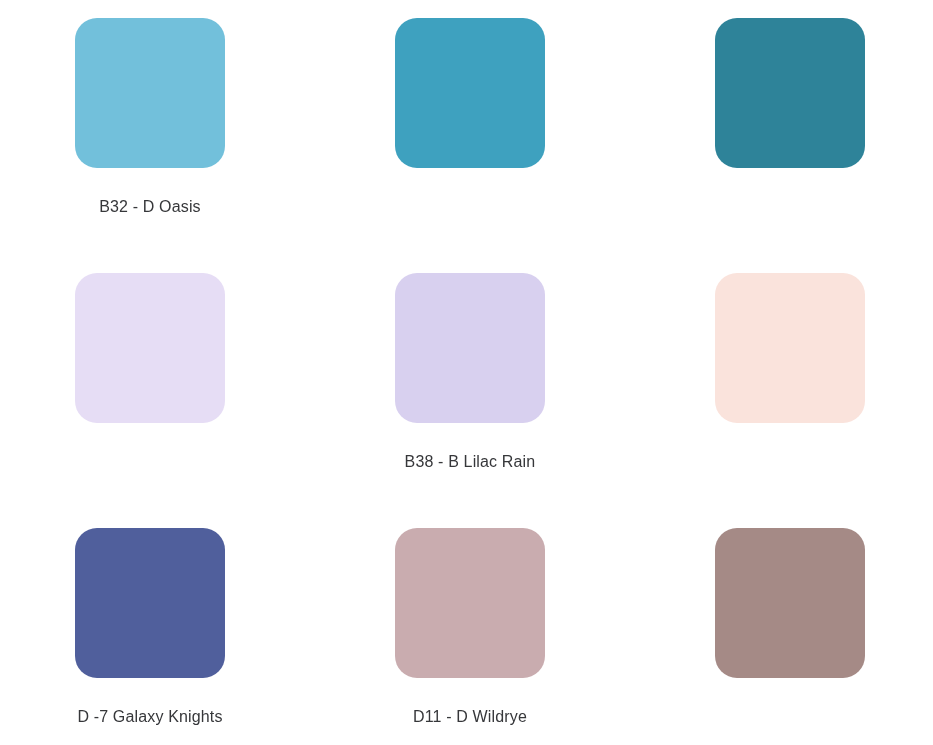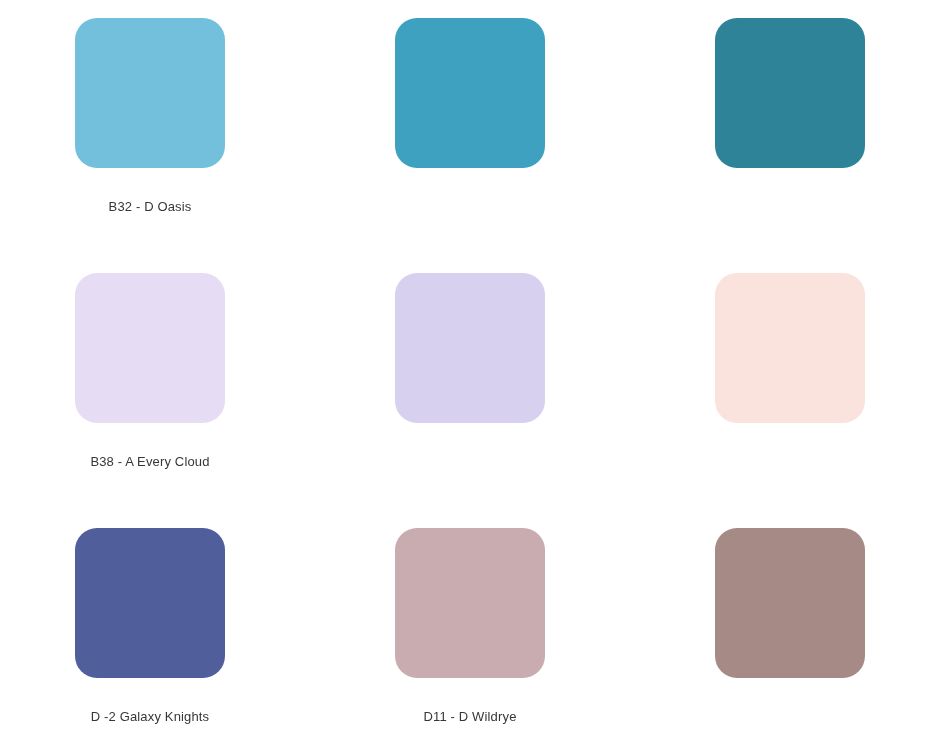--- a/index.html
+++ b/index.html
@@ -39,21 +39,21 @@
     width: 150px;
     height: 150px;
     border-radius: 22px;
     flex: 0 0 auto;
   }
 
   .swatch-label {
     width: 150px;
     margin-top: 29px;
     text-align: center;
-    font-size: 13px;
+    font-size: 16px;
     line-height: 19px;
     color: #36373a;
     letter-spacing: 0.15px;
     white-space: nowrap;
   }
 </style>
 </head>
 <body style="background-color: rgb(255, 255, 255);">
 
 <div class="palette-grid">
@@ -66,34 +66,34 @@
   <div class="swatch-cell">
     <div class="swatch-chip" style="background-color: rgb(62, 161, 191);"></div>
   </div>
 
   <div class="swatch-cell">
     <div class="swatch-chip" style="background-color: rgb(46, 131, 153);"></div>
   </div>
 
   <div class="swatch-cell">
     <div class="swatch-chip" style="background-color: rgb(230, 221, 245);"></div>
-    <div class="swatch-label">B38 - A Every Cloud</div>
   </div>
 
   <div class="swatch-cell">
     <div class="swatch-chip" style="background-color: rgb(216, 208, 239);"></div>
+    <div class="swatch-label">B38 - B Lilac Rain</div>
   </div>
 
   <div class="swatch-cell">
     <div class="swatch-chip" style="background-color: rgb(250, 227, 220);"></div>
   </div>
 
   <div class="swatch-cell">
     <div class="swatch-chip" style="background-color: rgb(80, 95, 156);"></div>
-    <div class="swatch-label">D -2 Galaxy Knights</div>
+    <div class="swatch-label">D -7 Galaxy Knights</div>
   </div>
 
   <div class="swatch-cell">
     <div class="swatch-chip" style="background-color: rgb(201, 172, 175);"></div>
     <div class="swatch-label">D11 - D Wildrye</div>
   </div>
 
   <div class="swatch-cell">
     <div class="swatch-chip" style="background-color: rgb(165, 138, 134);"></div>
   </div>

